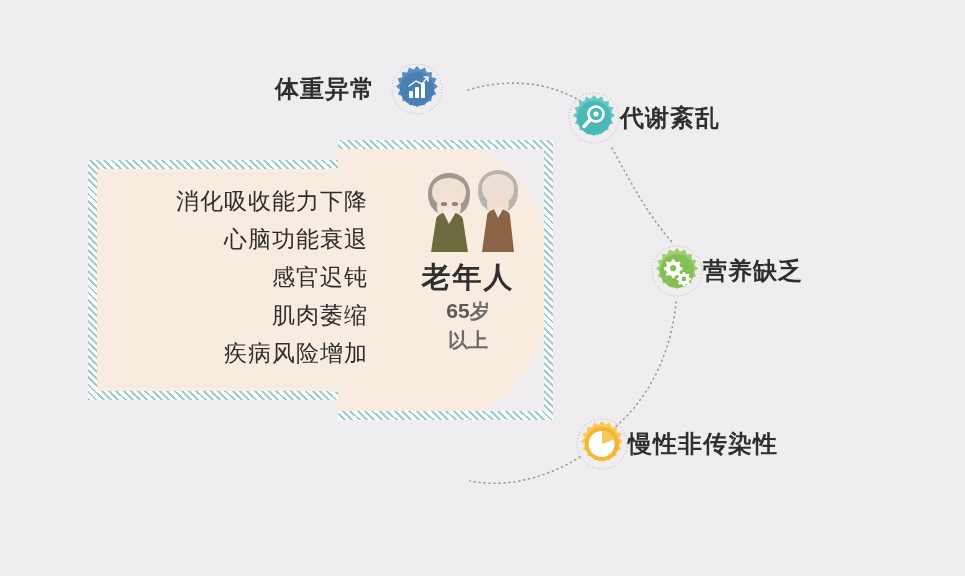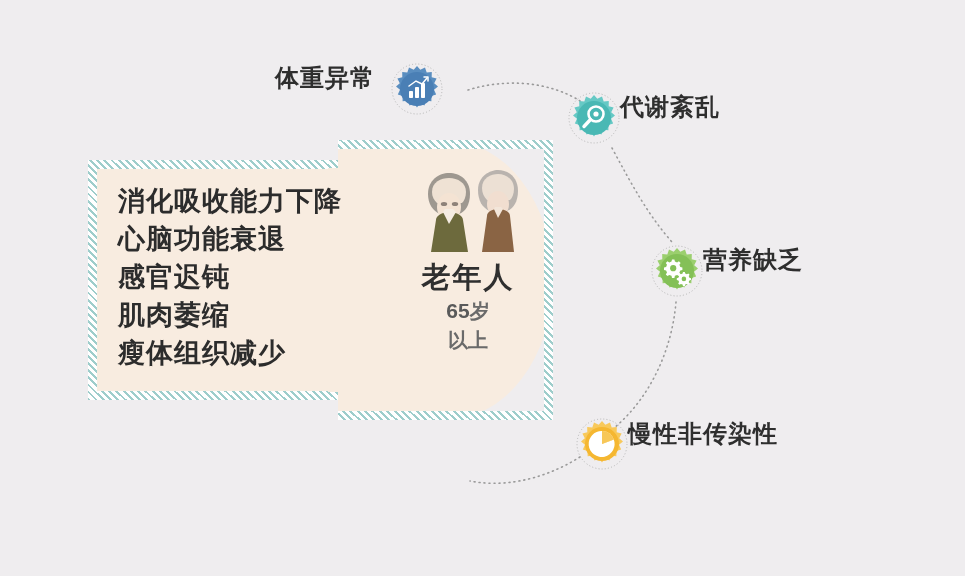--- a/index.html
+++ b/index.html
@@ -95,26 +95,27 @@
 
   
   .symptom-list {
     position: absolute;
     left: 30px;
     top: 42px;
     width: 250px;
   }
 
   .symptom-item {
-    font-size: 27px;
+    font-size: 23px;
     line-height: 38px;
     color: #2c2c2c;
-    font-weight: 700;
+    font-weight: 400;
     letter-spacing: 1px;
     white-space: nowrap;
+    text-align: right;
   }
 
   
   .persona {
     position: absolute;
     left: 305px;
     top: 22px;
     width: 150px;
     text-align: center;
   }
@@ -147,21 +148,22 @@
     font-weight: 600;
     color: #6a6a6a;
     line-height: 29px;
   }
 
   
   .node {
     position: absolute;
     z-index: 5;
     display: flex;
-    align-items: flex-start;
+    align-items: center;
+    font-family: Liberation Serif, serif;
   }
 
   .node-icon {
     width: 52px;
     height: 52px;
     position: relative;
     flex: 0 0 auto;
   }
 
   .node-label {
@@ -204,21 +206,21 @@
     <div class="blob-round"></div>
     <div class="blob-seam"></div>
 
     <div class="blob-content">
 
       <div class="symptom-list">
         <div class="symptom-item">消化吸收能力下降</div>
         <div class="symptom-item">心脑功能衰退</div>
         <div class="symptom-item">感官迟钝</div>
         <div class="symptom-item">肌肉萎缩</div>
-        <div class="symptom-item">瘦体组织减少</div>
+        <div class="symptom-item">疾病风险增加</div>
       </div>
 
       <div class="persona">
         <div class="persona-figure">
           <svg viewBox="0 0 120 90" width="120" height="90">
 
             <g>
               <path d="M70 28 C70 14, 82 8, 90 8 C99 8, 110 14, 110 29
                        C110 40, 105 47, 99 49 L82 49 C74 46, 70 38, 70 28 Z" fill="#b9b3ae"></path>
               <path d="M74 26 C74 16, 83 12, 90 12 C98 12, 106 17, 106 27

